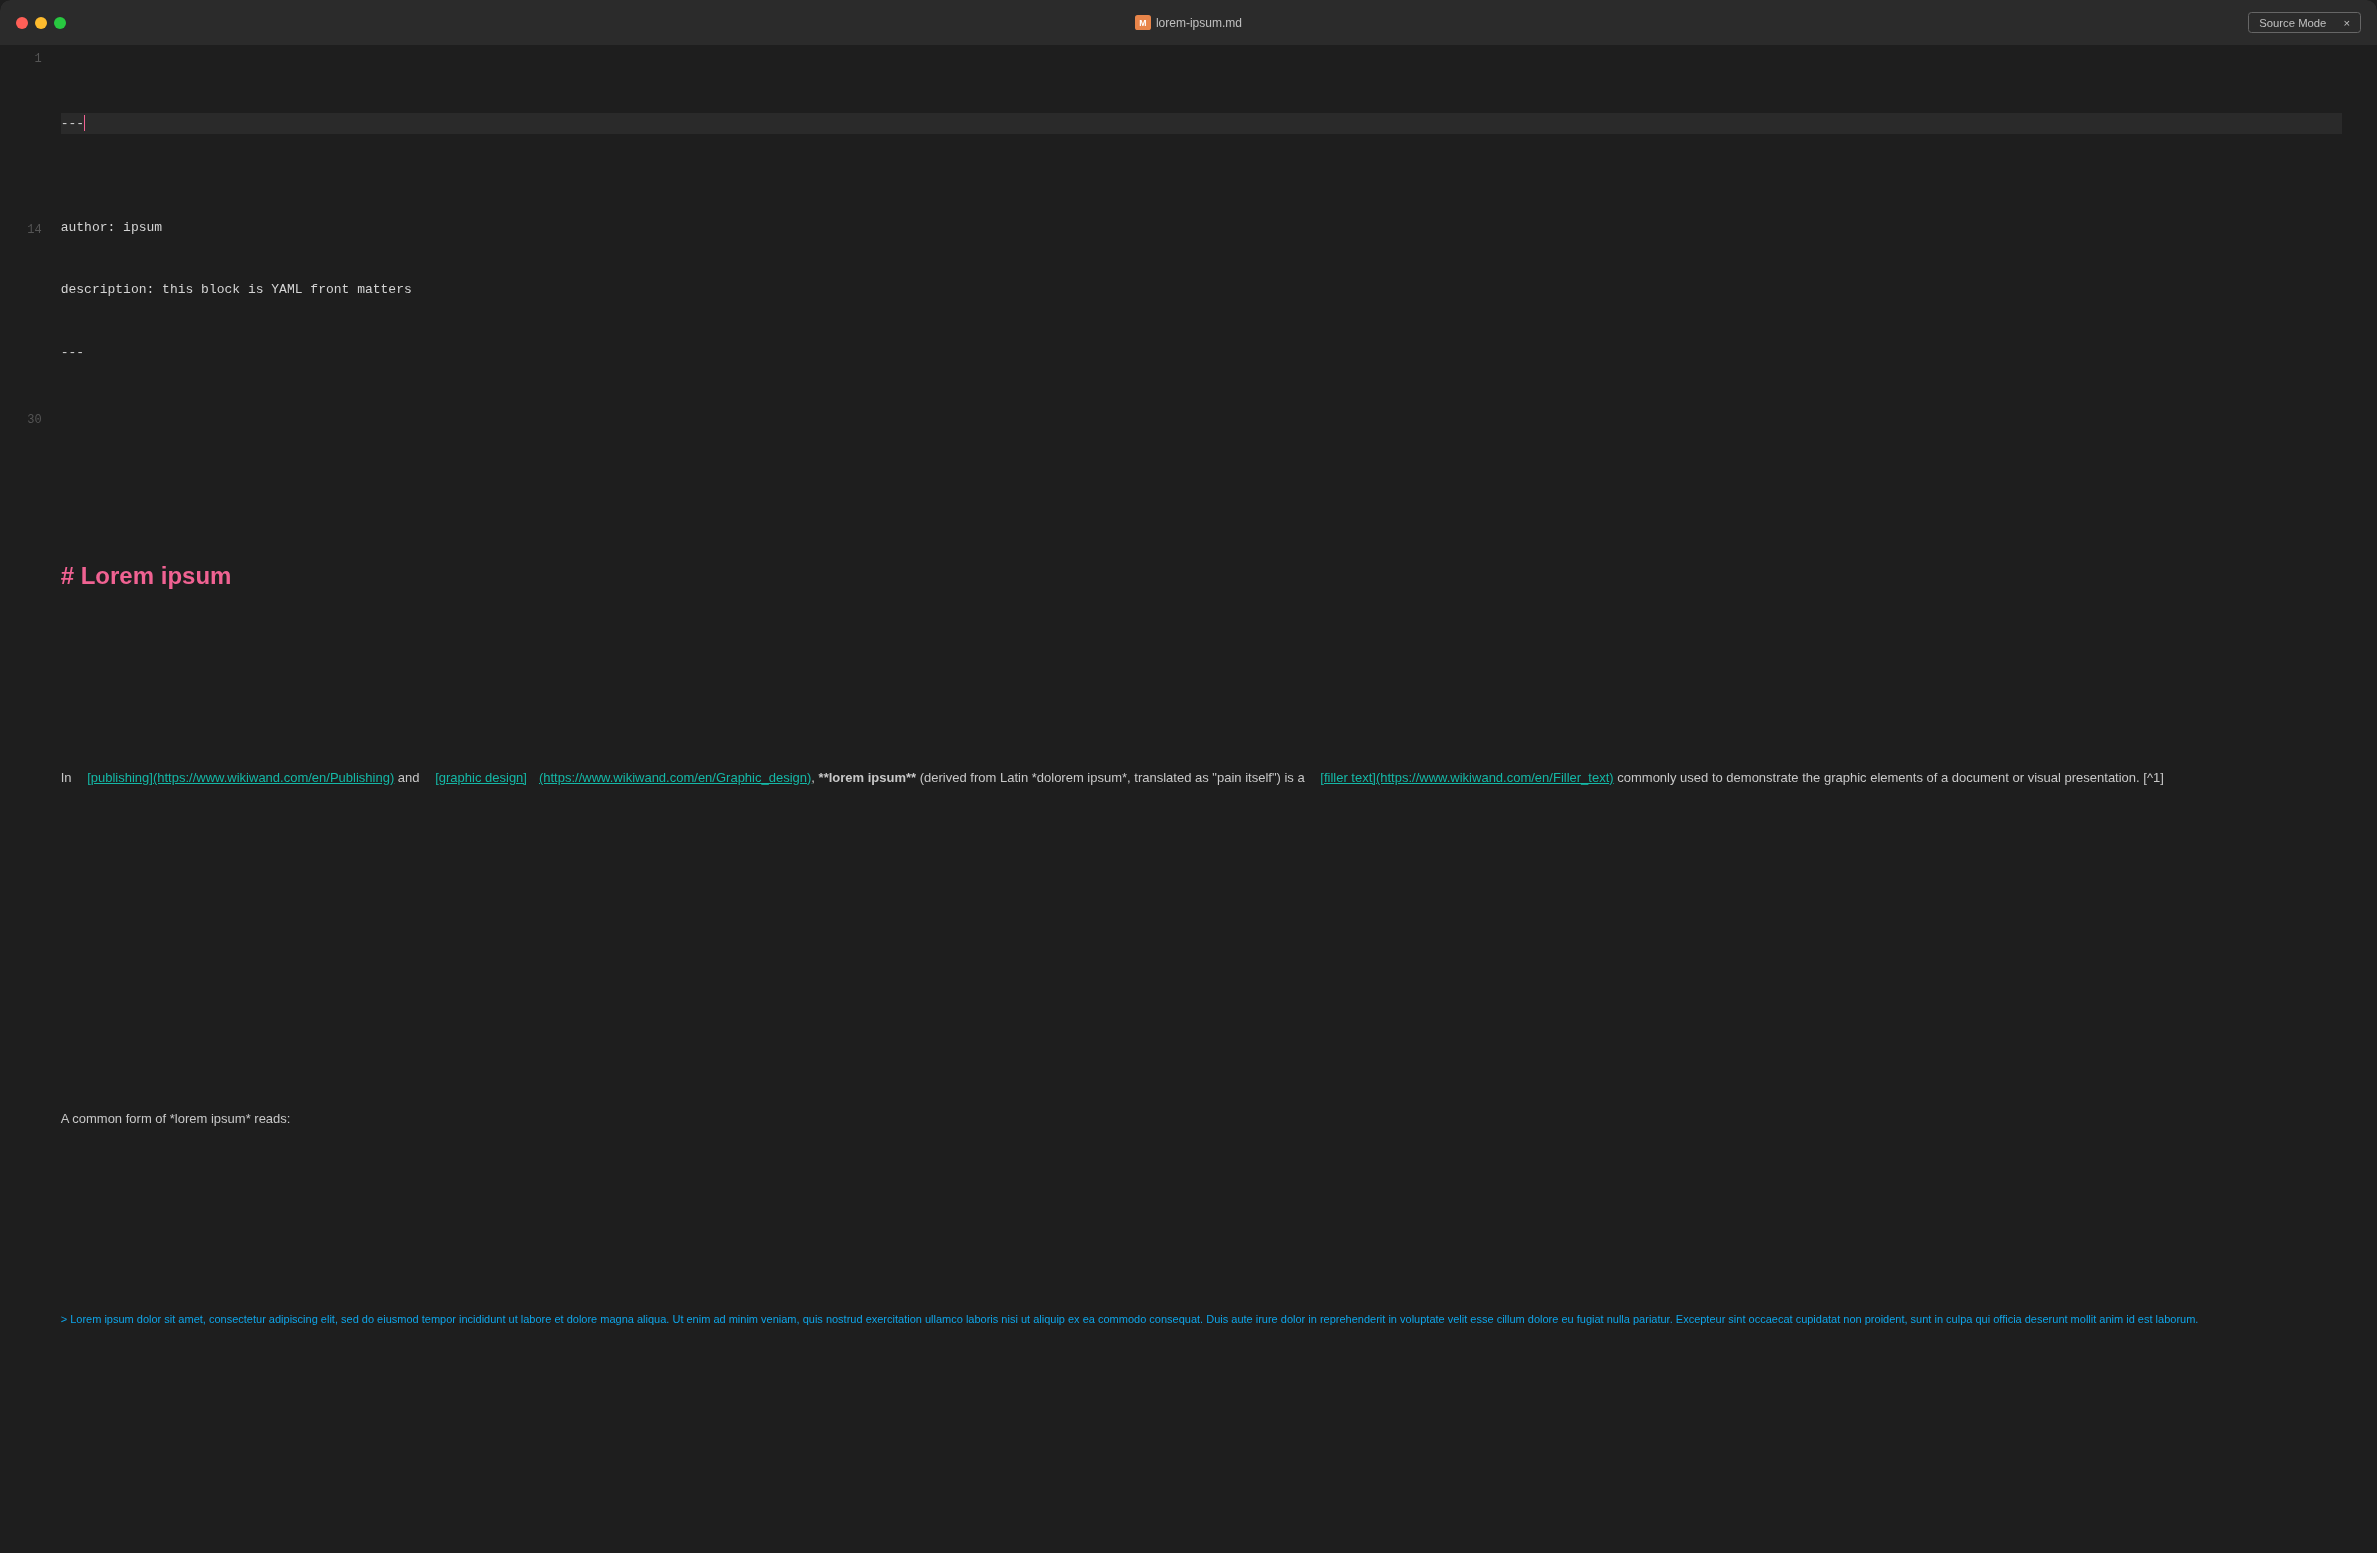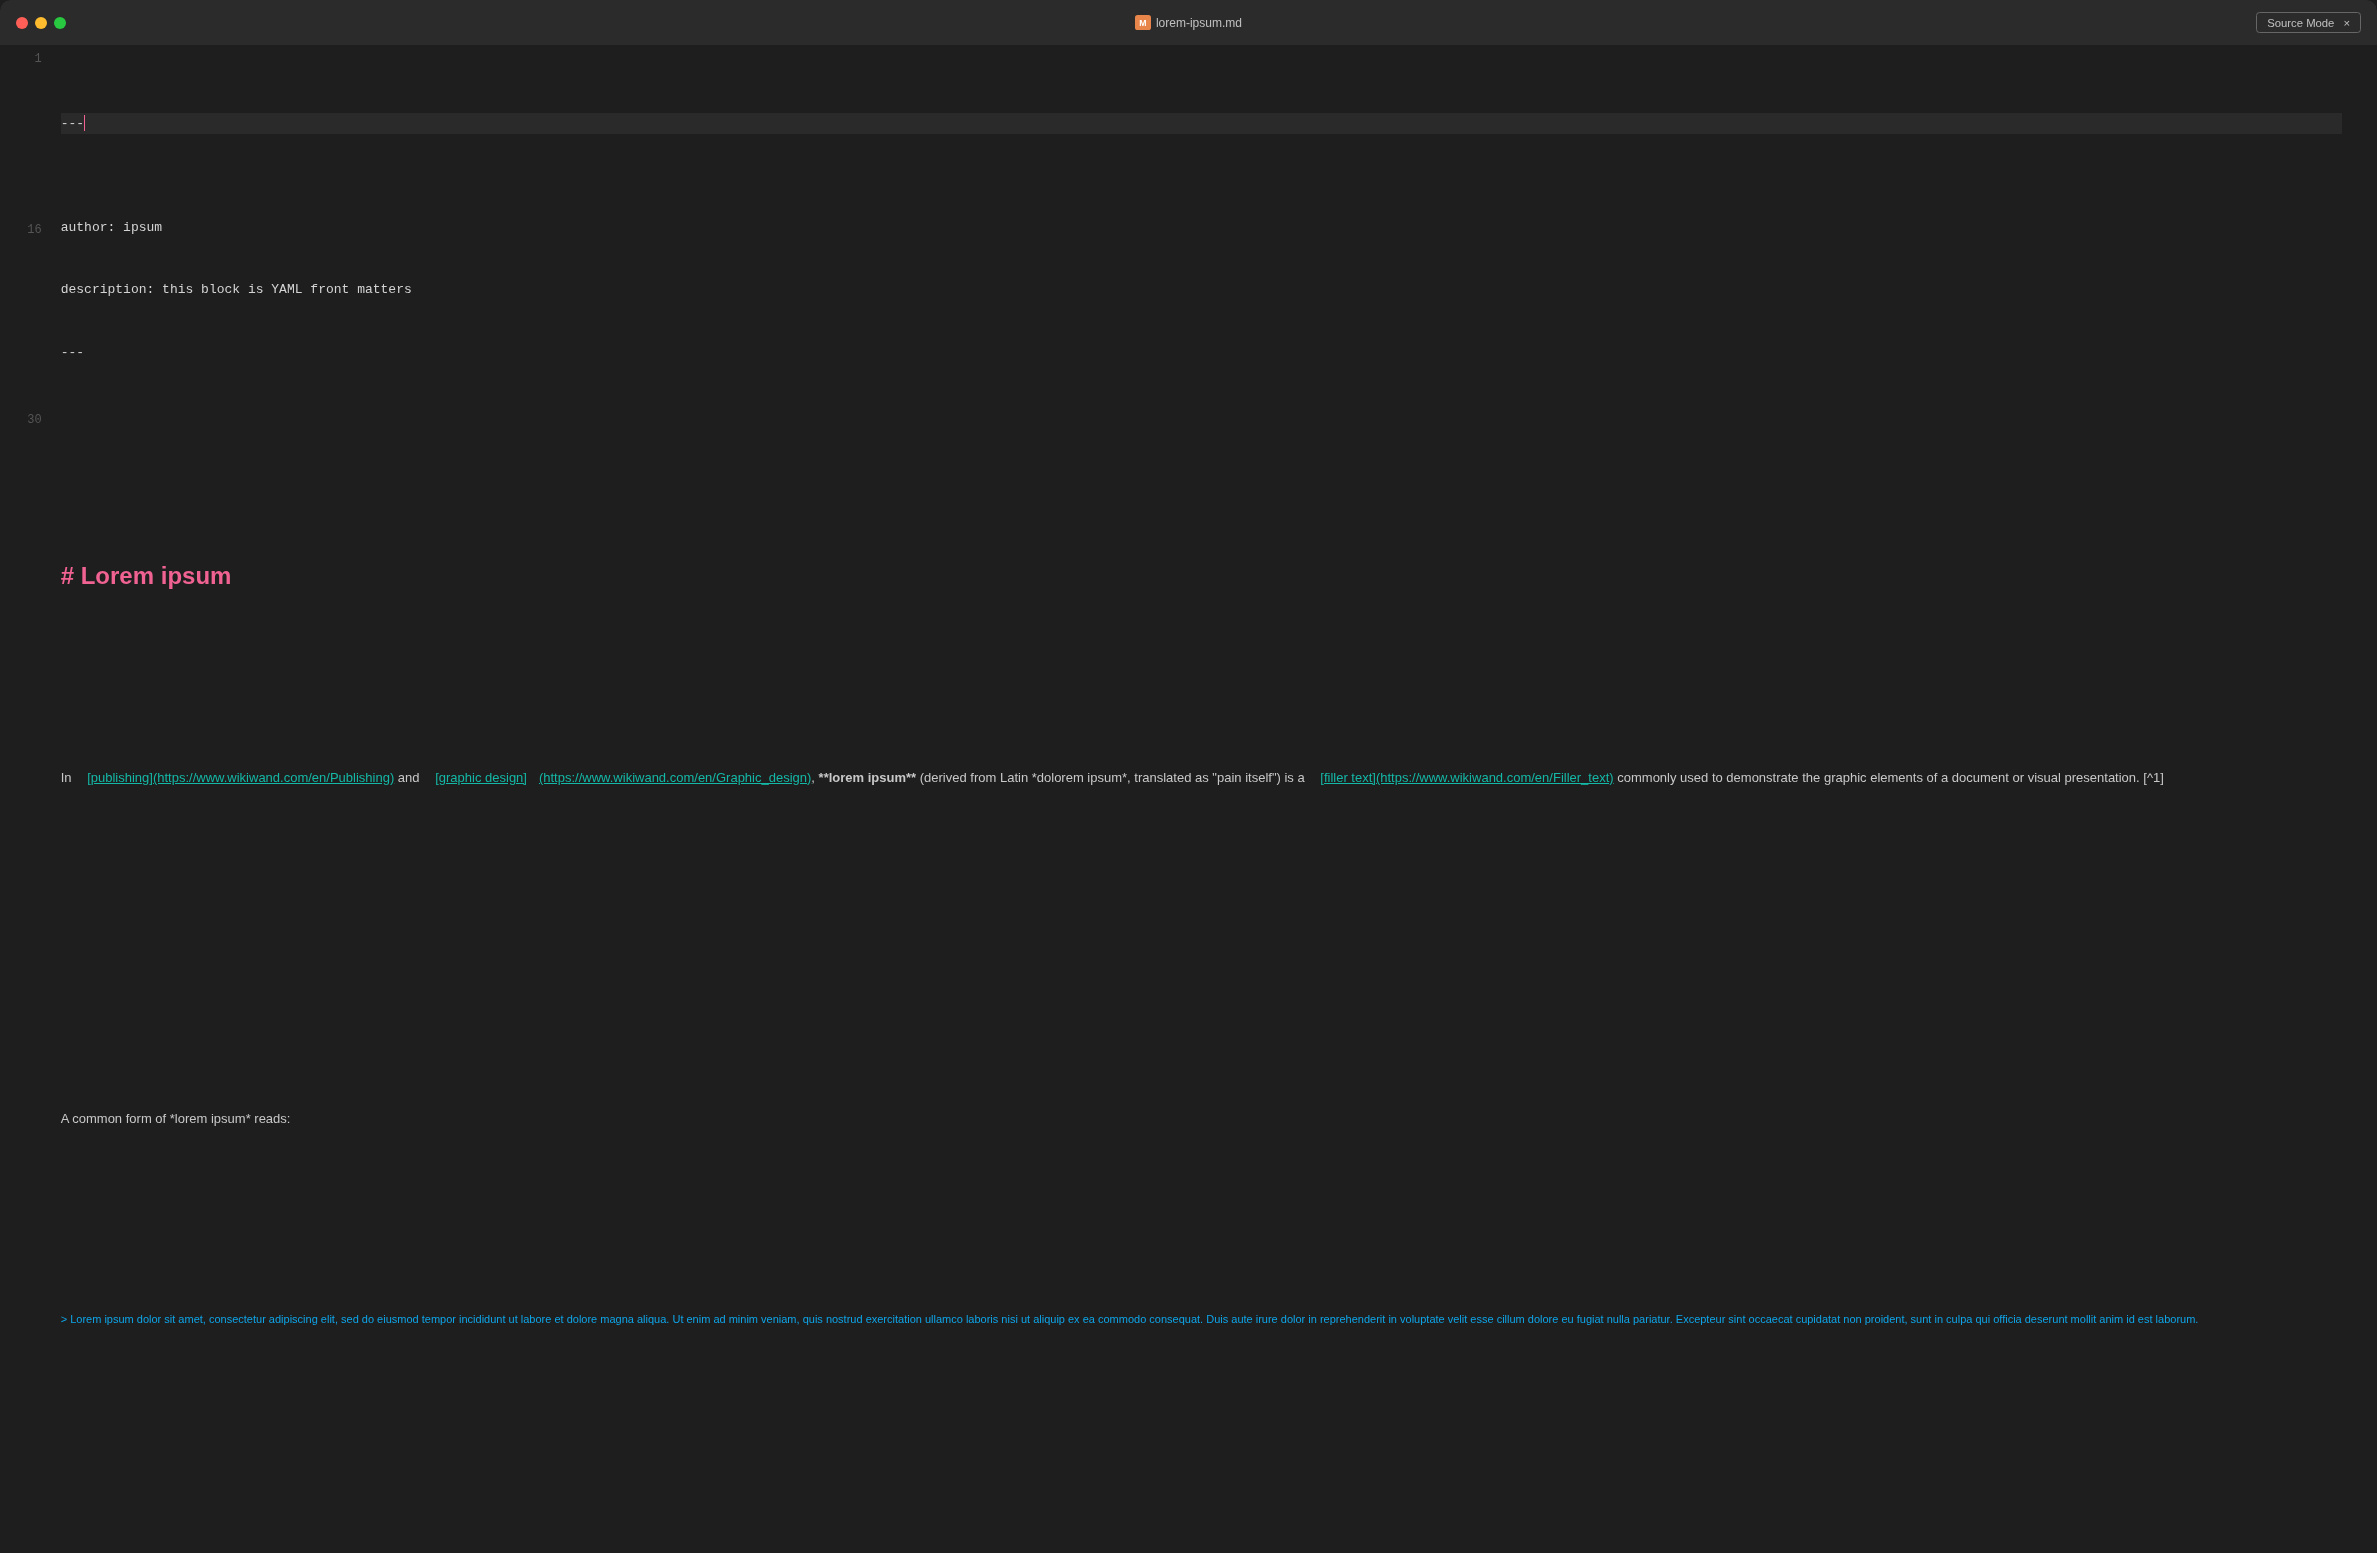--- a/index.html
+++ b/index.html
@@ -76,21 +76,21 @@
       right: 15.6px;
       background: transparent;
       border: 0.9px solid #666;
       color: #c0c0c0;
       padding: 3.5px 10.4px;
       font-size: 11.3px;
       border-radius: 3.5px;
       cursor: pointer;
       display: flex;
       align-items: center;
-      gap: 9px;
+      gap: 17px;
     }
 
     
     .editor-container {
       flex: 1;
       background: #1e1e1e;
       overflow-y: auto;
       display: flex;
       padding: 0;
     }
@@ -240,21 +240,21 @@
   <div class="line-numbers">
     <span class="line-num">1</span>
     <span class="line-num"></span>
     <span class="line-num"></span>
     <span class="line-num"></span>
     <span class="line-num"></span>
     <span class="line-num"></span>
     <span class="line-num"></span>
     <span class="line-num"></span>
     <span class="line-num"></span>
-    <span class="line-num">16</span>
+    <span class="line-num">14</span>
     <span class="line-num"></span>
     <span class="line-num"></span>
     <span class="line-num"></span>
     <span class="line-num"></span>
     <span class="line-num"></span>
     <span class="line-num"></span>
     <span class="line-num"></span>
     <span class="line-num"></span>
     <span class="line-num"></span>
     <span class="line-num">30</span>

